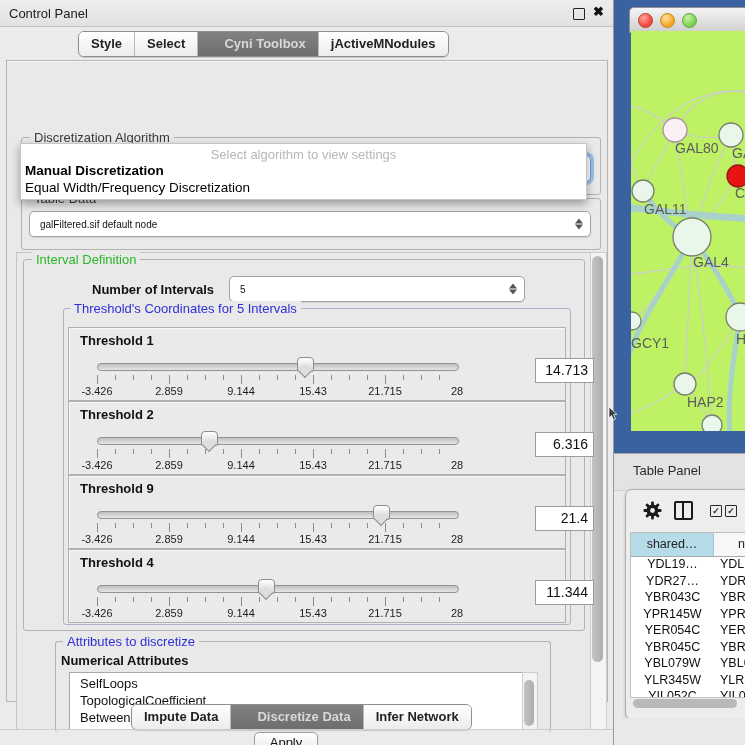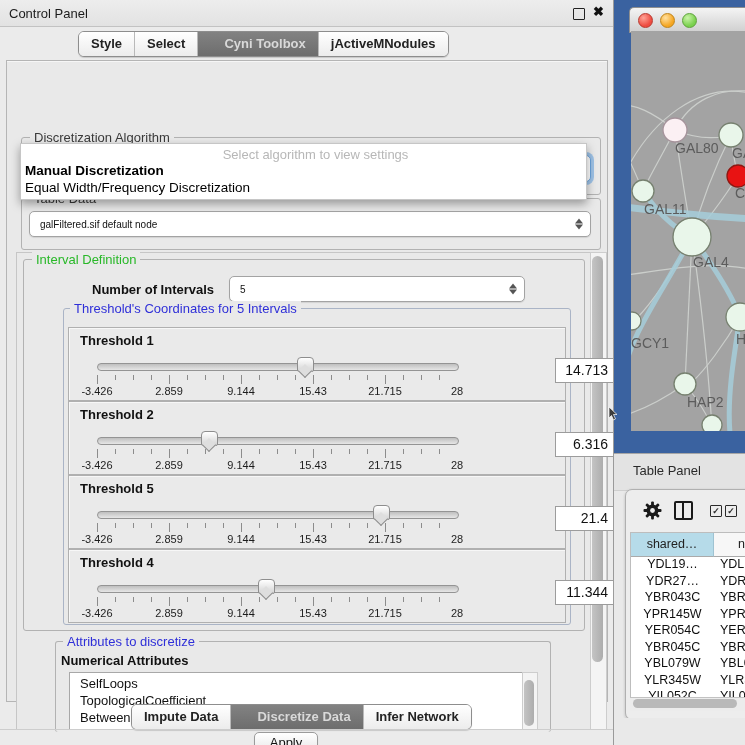--- a/index.html
+++ b/index.html
@@ -34,21 +34,21 @@
   
   .combo{position:absolute;background:#fff;border:1px solid #a3a3a3;border-radius:5px;font-size:10px;color:#111;display:flex;align-items:center;padding-left:10px;box-shadow:0 1px 1px rgba(0,0,0,.1);}
   .spin{position:absolute;right:7px;top:50%;transform:translateY(-50%);display:flex;flex-direction:column;gap:1px;align-items:center;}
   .spin i{width:0;height:0;border-left:4px solid transparent;border-right:4px solid transparent;}
   .spin .up{border-bottom:5px solid #555;}
   .spin .dn{border-top:5px solid #555;}
   #algo-combo{left:20px;top:94px;width:552px;height:25px;border:1px solid #6ba3dc;box-shadow:0 0 0 3px rgba(95,160,225,.55);z-index:1;}
 
   
   #algo-popup{left:13px;top:82px;width:565px;height:55px;background:#fff;border:1px solid #c6c6c6;box-shadow:0 4px 9px rgba(0,0,0,.35);z-index:5;}
-  #popup-prompt{left:0;top:3px;width:100%;text-align:center;font-size:13px;color:#b7b7b7;padding-left:12px;}
+  #popup-prompt{left:0;top:3px;width:100%;text-align:center;font-size:13px;color:#b7b7b7;}
   .popup-opt{position:absolute;left:4px;font-size:13.5px;color:#000;white-space:nowrap;}
   #popup-opt-0{top:19px;font-weight:bold;}
   #popup-opt-1{top:36px;}
 
   
   #viewport{left:9px;top:191px;width:574px;height:476px;border:1px solid #c6c6c6;background:#e9e9e9;}
   .vscroll{background:#f4f4f4;border:1px solid #cdcdcd;}
   .vthumb{position:absolute;background:linear-gradient(90deg,#c4c4c4,#adadad);border-radius:6px;}
   #main-vscroll{left:583px;top:191px;width:15px;height:476px;}
   #main-vthumb{left:585px;top:195px;width:11px;height:406px;}
@@ -61,21 +61,21 @@
   .tpanel{position:absolute;left:61px;width:496px;height:72px;background:#eaeaea;border:1px solid #b0b0b0;box-shadow:inset 1px 1px 0 #f7f7f7;}
   .tp-title{position:absolute;left:11px;top:5px;font-size:13px;font-weight:bold;color:#111;}
   .slider{position:absolute;left:28px;top:28px;width:360px;height:40px;}
   .track{position:absolute;left:0;top:7px;width:100%;height:6px;background:linear-gradient(#bfbfbf,#e6e6e6);border:1px solid #949494;border-radius:4px;}
   .thumb{position:absolute;top:1px;width:15px;height:13px;background:linear-gradient(#ffffff,#d4d4d4);border:1px solid #8e8e8e;border-radius:4px 4px 2px 2px;z-index:2;}
   .thumb::after{content:"";position:absolute;left:2.1px;bottom:-5px;width:9px;height:9px;background:#dedede;border:1px solid #8e8e8e;border-top:none;border-left:none;transform:rotate(45deg);}
   .ticks{position:absolute;left:0;top:19px;width:100%;height:5px;background:repeating-linear-gradient(90deg,#8c8c8c 0 1px,transparent 1px 5%);}
   .ticks-major{position:absolute;left:0;top:19px;width:100%;height:9px;background:repeating-linear-gradient(90deg,#8c8c8c 0 1px,transparent 1px 20%);}
   .tick-labels{position:absolute;left:0;top:29px;width:100%;height:12px;}
   .tick-labels span{position:absolute;transform:translateX(-50%);font-size:11px;font-weight:normal;color:#1d1d1d;white-space:nowrap;}
-  .tvalue{position:absolute;left:486px;top:30px;width:52px;height:23px;background:#fff;border:1px solid #9c9c9c;font-size:14px;color:#111;text-align:right;padding-right:5px;line-height:23px;}
+  .tvalue{position:absolute;left:466px;top:30px;width:52px;height:23px;background:#fff;border:1px solid #9c9c9c;font-size:14px;color:#111;text-align:right;padding-right:5px;line-height:23px;}
 
   
   #attr-group{left:48px;top:580px;width:494px;height:90px;border-bottom:none;}
   #attr-title{left:56px;top:573px;}
   #attr-header{left:54px;top:592px;font-size:13px;font-weight:bold;color:#111;}
   #attr-list{left:62px;top:611px;width:453px;height:55px;background:#fff;border:1px solid #a8a8a8;border-bottom:none;overflow:hidden;padding-top:2px;}
   .attr-item{font-size:13px;color:#111;padding-left:10px;line-height:17px;white-space:nowrap;}
   #attr-vscroll{left:515px;top:611px;width:14px;height:56px;}
   #attr-vthumb{left:517px;top:619px;width:10px;height:46px;}
 
@@ -83,21 +83,21 @@
   #apply-btn{left:247px;top:671px;width:62px;height:21px;background:linear-gradient(#ffffff,#e6e6e6);border:1px solid #9b9b9b;border-radius:5px;font-size:13px;color:#111;text-align:center;line-height:20px;box-shadow:0 1px 1px rgba(0,0,0,.12);}
   #cp-bottom-line{left:0;top:729px;width:613px;height:0;border-top:1px solid #cdcdcd;}
 
   
   #desktop-blue{left:614px;top:0;width:131px;height:453px;background:#3a62a0;}
   #net-titlebar{left:629px;top:7px;width:116px;height:24px;background:linear-gradient(#f4f4f4,#cfcfcf);border:1px solid #8f8f8f;border-right:none;border-radius:5px 0 0 0;}
   .light{position:absolute;top:5px;width:13px;height:13px;border-radius:50%;}
   #light-red{left:8px;background:radial-gradient(circle at 35% 30%,#ffa295,#ee4b40 65%);border:1px solid #b8392f;}
   #light-yellow{left:30px;background:radial-gradient(circle at 35% 30%,#ffe0a0,#f5a623 65%);border:1px solid #c08418;}
   #light-green{left:52px;background:radial-gradient(circle at 35% 30%,#c9f3a8,#7ad14e 65%);border:1px solid #5da23a;}
-  #net-canvas{left:631px;top:31px;width:114px;height:400px;background:#a3a3a3;overflow:hidden;}
+  #net-canvas{left:631px;top:31px;width:114px;height:400px;background:#bef264;overflow:hidden;}
 
   #tablepanel-bar{left:614px;top:453px;width:131px;height:36px;background:#e3e3e3;border-top:1px solid #a6a6a6;border-bottom:1px solid #cfcfcf;}
   #tablepanel-title{left:19px;top:9px;font-size:13px;color:#2a2a2a;}
   #table-window{left:625px;top:489px;width:130px;height:229px;background:#ededed;border:1px solid #b0b0b0;border-radius:7px 0 0 7px;box-shadow:0 1px 3px rgba(0,0,0,.2);}
   #col-icon{left:674px;top:501px;width:15px;height:15px;border:2px solid #1a1a1a;border-radius:2px;}
   #col-icon i{position:absolute;left:6px;top:0;width:2px;height:15px;background:#1a1a1a;}
   .cb{position:absolute;top:505px;width:10px;height:10px;border:1.5px solid #2a2a2a;border-radius:1px;font-size:9px;line-height:10px;text-align:center;font-weight:bold;color:#2a2a2a;}
   #table-area{left:630px;top:532px;width:115px;height:165px;background:#fff;overflow:hidden;border-top:1px solid #bdbdbd;border-left:1px solid #bdbdbd;}
   .th-cell{position:absolute;top:0;height:23px;font-size:12.5px;color:#222;line-height:23px;border-right:1px solid #9fc3d2;border-bottom:1px solid #aaa;}
   #th-0{left:0;width:82px;background:#b6dbe9;text-align:center;}
@@ -214,21 +214,21 @@
             <span style="left: 40%;">9.144</span>
             <span style="left: 60%;">15.43</span>
             <span style="left: 80%;">21.715</span>
             <span style="left: 100%;">28</span>
           </div>
       </div>
       <div class="tvalue">6.316</div>
     </div>
 
     <div class="tpanel" style="top:414px;">
-      <div class="tp-title">Threshold 5</div>
+      <div class="tp-title">Threshold 9</div>
       <div class="slider">
         <div class="track"></div>
         <div class="thumb" style="left: calc(79% - 8px);"></div>
         <div class="ticks-major"></div>
         <div class="ticks"></div>
         <div class="tick-labels">
             <span style="left: 0%;">-3.426</span>
             <span style="left: 20%;">2.859</span>
             <span style="left: 40%;">9.144</span>
             <span style="left: 60%;">15.43</span>

